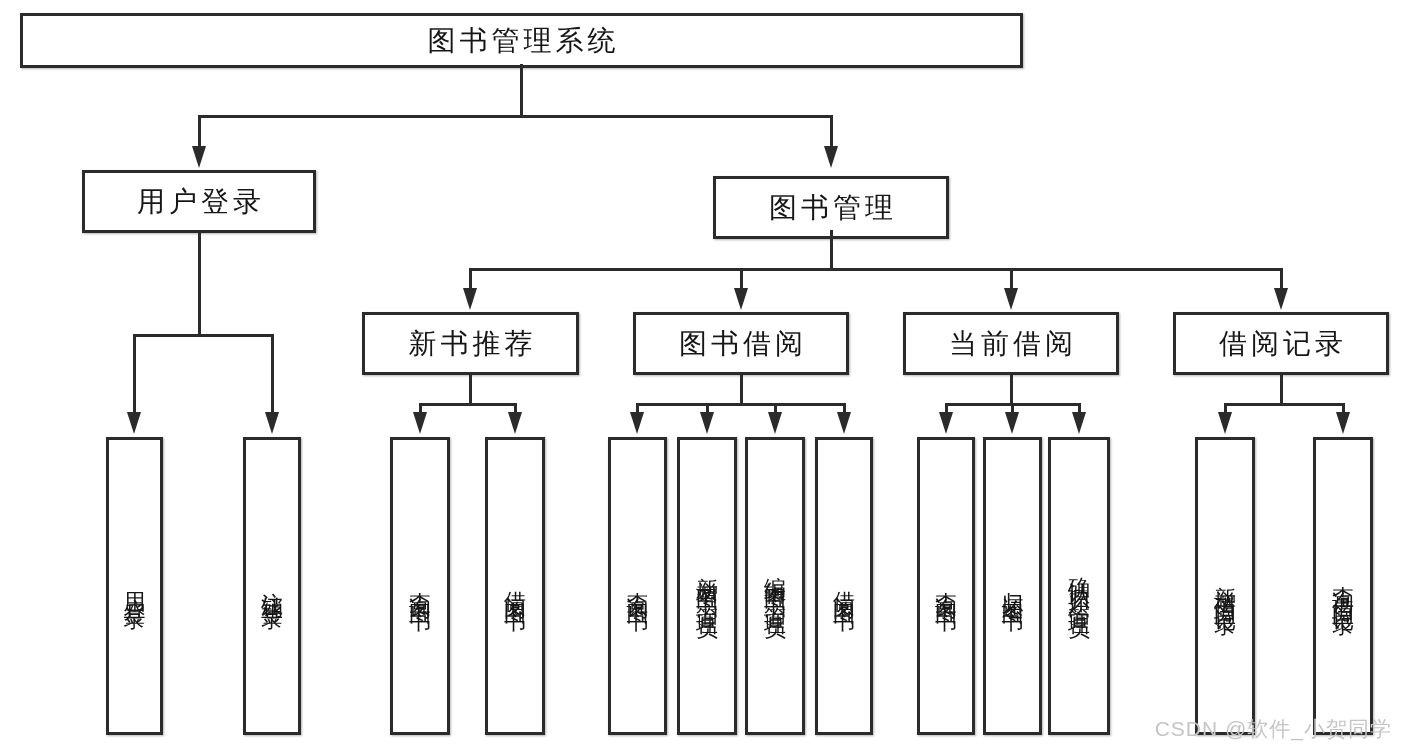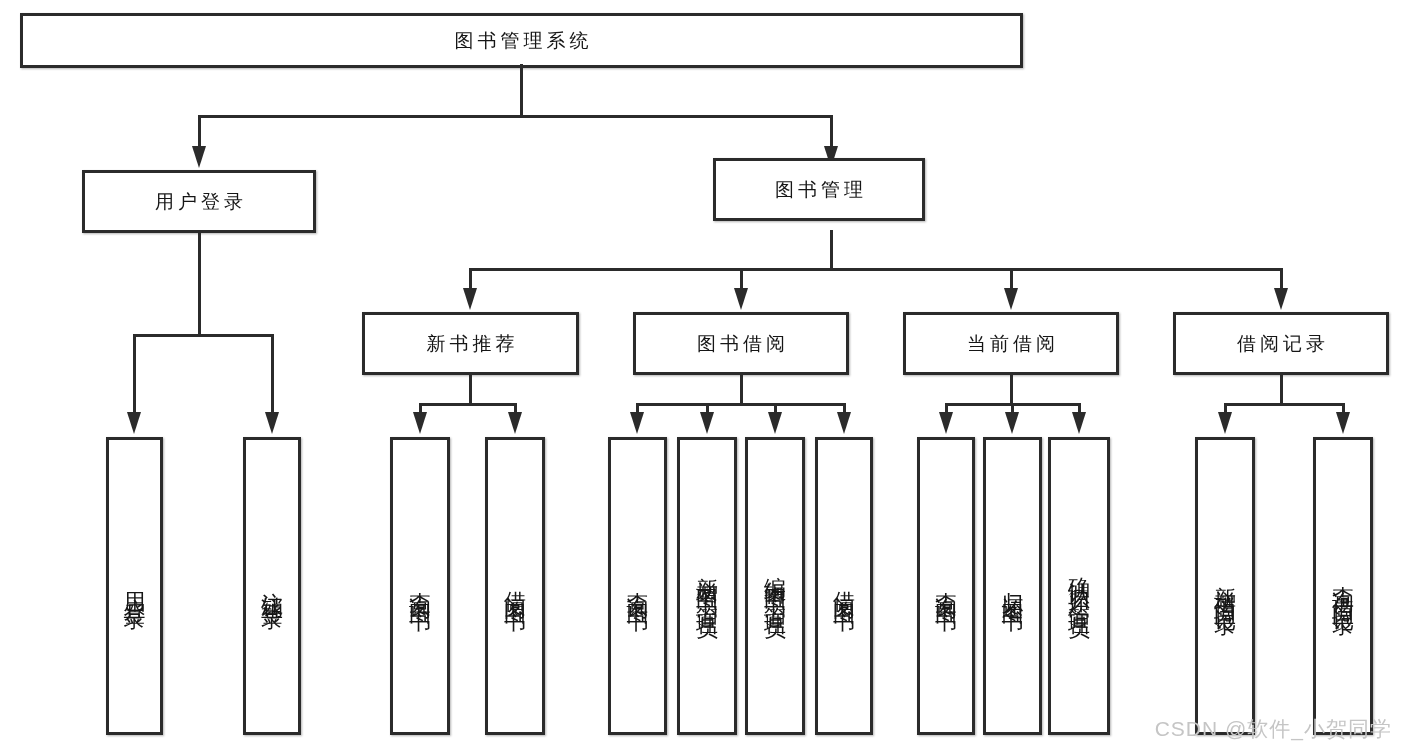--- a/index.html
+++ b/index.html
@@ -13,21 +13,21 @@
   .node{
     position:absolute;
     box-sizing:border-box;
     border:3px solid var(--stroke,#2b2b2b);
     background:#ffffff;
     display:flex;align-items:center;justify-content:center;
     color:var(--text,#161616);
     box-shadow:1px 1px 2px rgba(40,40,40,.35);
   }
   .hlabel{
-    font-size:19px;
+    font-size:28px;
     letter-spacing:4px;
     white-space:nowrap;
     text-indent:4px;
   }
   .vtext{
     writing-mode:vertical-rl;
     text-orientation:mixed;
     font-size:22px;
     letter-spacing:6px;
     line-height:1.1;
@@ -68,21 +68,21 @@
   <div class="vline" style="left:519.5px;top:64px;height:54px"></div>
   <div class="hline" style="left:197.5px;top:115px;width:635px"></div>
   <div class="stem" style="left:197.5px;top:115px;height:31px"></div>
   <div class="stem" style="left:829.5px;top:115px;height:31px"></div>
   <div class="arrow" style="left:192px;top:146px"></div>
   <div class="arrow" style="left:824px;top:146px"></div>
 
   <div class="node" style="left:82px;top:170px;width:234px;height:63px">
     <span class="hlabel">用户登录</span>
   </div>
-  <div class="node" style="left:713px;top:158px;width:212px;height:63px">
+  <div class="node" style="left:713px;top:176px;width:236px;height:63px">
     <span class="hlabel">图书管理</span>
   </div>
 
   <div class="vline" style="left:197.5px;top:230px;height:107px"></div>
   <div class="hline" style="left:132.5px;top:334px;width:141px"></div>
   <div class="stem" style="left:132.5px;top:334px;height:78px"></div>
   <div class="stem" style="left:270.5px;top:334px;height:78px"></div>
   <div class="arrow" style="left:127px;top:412px"></div>
   <div class="arrow" style="left:265px;top:412px"></div>
 

